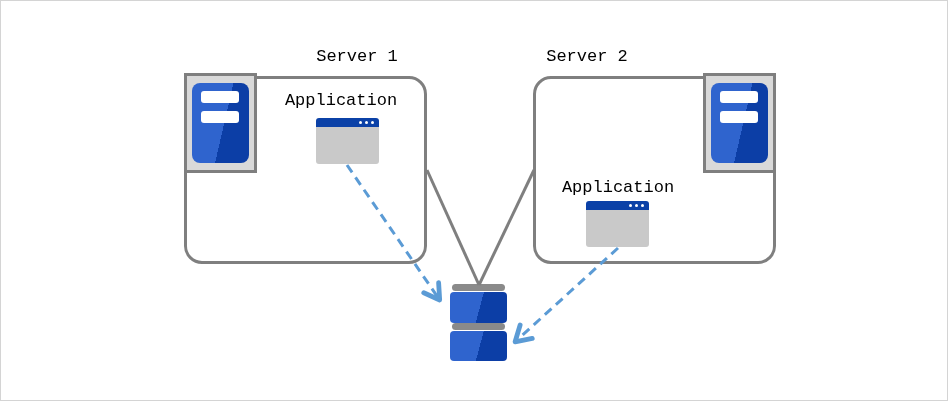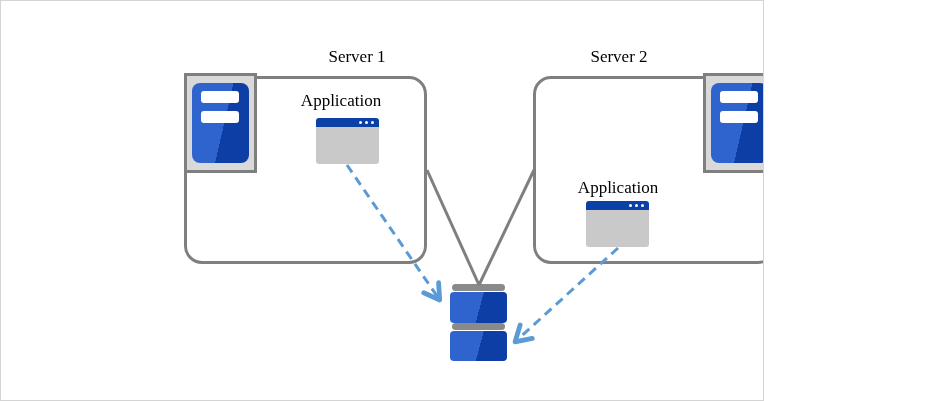--- a/index.html
+++ b/index.html
@@ -1,22 +1,22 @@
 <!DOCTYPE html>
 <html><head>
 <meta charset="utf-8">
 <style>
   html,body{margin:0;padding:0;background:#fff;}
   .canvas{
     position:relative;
-    width:764px;height:401px;
+    width:948px;height:401px;
     box-sizing:border-box;
     background:#ffffff;
     border:1px solid #d4d4d4;
-    font-family:Liberation Serif, serif;
+    font-family:Liberation Mono, monospace;
     overflow:hidden;
   }
   .label{
     position:absolute;
     transform:translateX(-50%);
     font-size:17px;
     color:#000;
     white-space:nowrap;
   }
   
@@ -108,21 +108,21 @@
 </style>
 </head>
 <body>
 
 <div class="canvas">
 
   <div class="group-box" id="box1"></div>
   <div class="group-box" id="box2"></div>
 
   <div class="label" style="left:356px;top:46px;">Server 1</div>
-  <div class="label" style="left:618px;top:46px;">Server 2</div>
+  <div class="label" style="left:586px;top:46px;">Server 2</div>
   <div class="label" style="left:340px;top:90px;">Application</div>
   <div class="label" style="left:617px;top:177px;">Application</div>
 
   <div class="server-icon" id="server-icon-1">
     <div class="server-screen">
       <div class="server-bar b1"></div>
       <div class="server-bar b2"></div>
     </div>
   </div>
   <div class="server-icon" id="server-icon-2">

